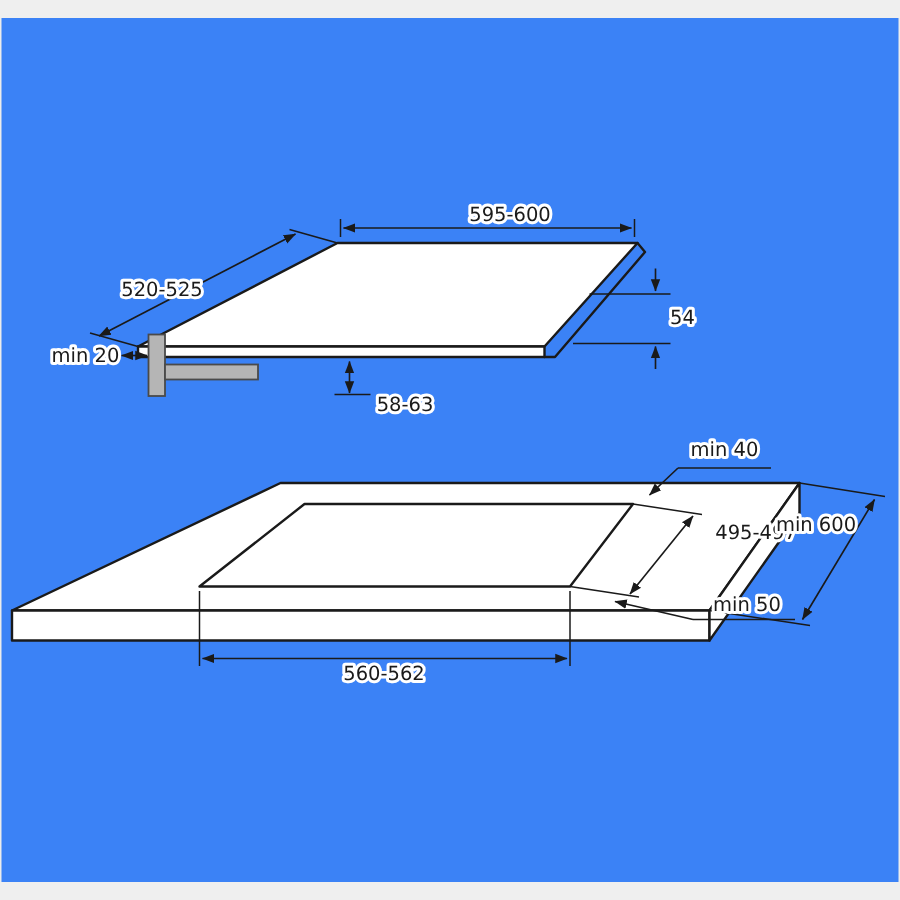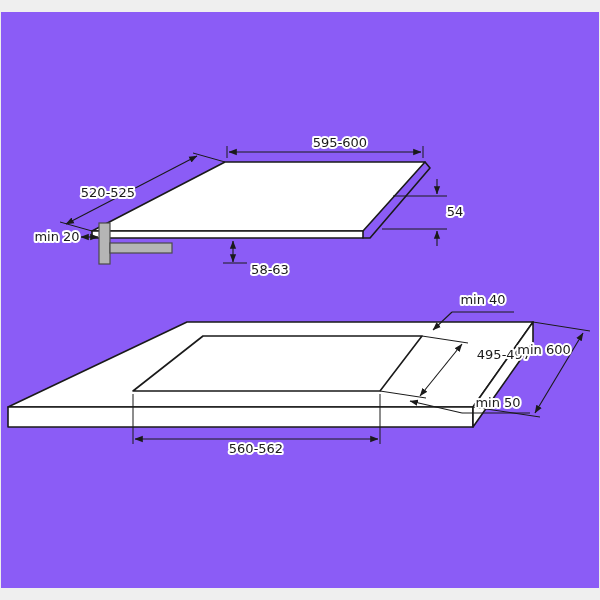--- a/index.html
+++ b/index.html
@@ -1,20 +1,20 @@
 <!DOCTYPE html>
 <html><head>
 <meta charset="utf-8">
 <title>Diagram</title>
 <style>
   html, body { margin: 0; padding: 0; background: #ffffff; }
   .canvas {
     position: relative;
     width: 600px; height: 600px;
-    background: #8b5cf6;
+    background: #3b82f6;
     overflow: hidden;
     box-shadow: inset 0 0 0 1px #ececec;
     font-family: "DejaVu Sans", "Liberation Sans", sans-serif;
   }
   svg { display: block; }
   .band { fill: #efefef; }
   .objfill { fill: #ffffff; stroke: #1a1a1a; stroke-width: 1.6; stroke-linejoin: round; }
   .obj { fill: none; stroke: #1a1a1a; stroke-width: 1.6; stroke-linejoin: round; stroke-linecap: round; }
   .bracket { fill: #b5b5b5; stroke: #4a4a4a; stroke-width: 1.2; }
   g.dims line, g.dims path { stroke: #1a1a1a; stroke-width: 1.1; fill: none; }

